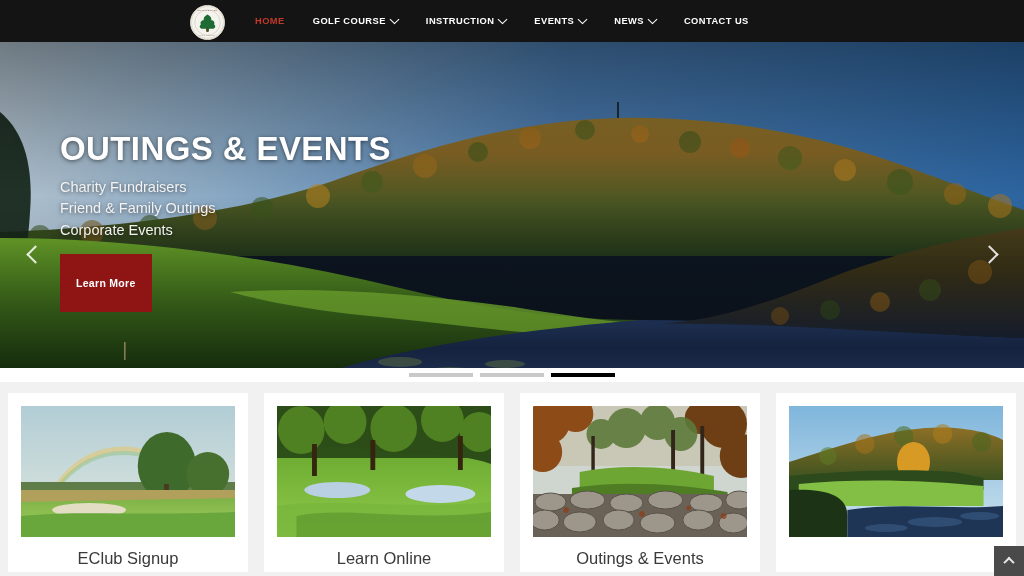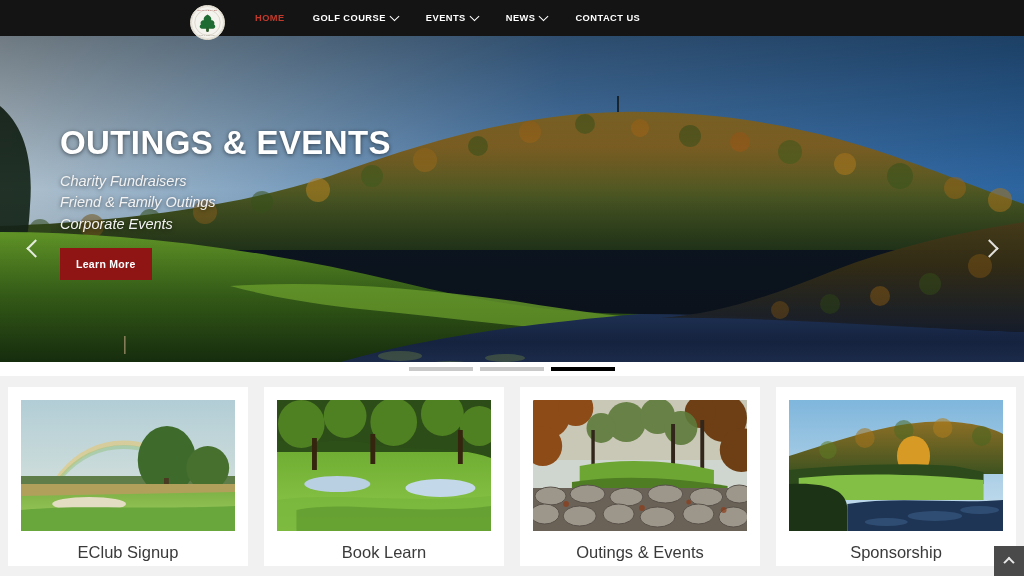--- a/index.html
+++ b/index.html
@@ -6,21 +6,21 @@
   html, body {
     width: 1024px; height: 576px;
     overflow: hidden;
     background: #f1f1f1;
     font-family: "Liberation Sans", sans-serif;
   }
 
   
   .navbar {
     position: relative;
-    height: 36px;
+    height: 42px;
     background: #141414;
     display: flex;
     align-items: center;
     padding-left: 189px;
     z-index: 40;
   }
   .logo-badge {
     position: absolute;
     left: 190px; top: 5px;
     width: 35px; height: 35px;
@@ -79,31 +79,30 @@
     font-weight: bold;
     letter-spacing: 0.4px;
     line-height: 1.05;
     margin-bottom: 10px;
   }
   .hero-sub {
     color: #f2f2f2;
     font-size: 14.5px;
     line-height: 1.5;
     font-weight: 400;
-    font-style: italic;
   }
   .learn-more {
     display: inline-block;
     margin-top: 12px;
     background: #8f1515;
     color: #ffffff;
     font-size: 10.5px;
     font-weight: bold;
     letter-spacing: 0.3px;
-    padding: 10px 16px;
+    padding: 23px 16px;
     cursor: pointer;
     border: none;
     font-family: "Liberation Sans", sans-serif;
   }
   .slider-arrow {
     position: absolute;
     top: 196px;
     z-index: 15;
     width: 26px; height: 34px;
     cursor: pointer;
@@ -204,20 +203,24 @@
       <text x="35" y="64.5" text-anchor="middle" font-size="4.6" fill="#7a7366" font-family="Liberation Serif, serif" letter-spacing="0.4">GOLF COURSE</text>
     </svg>
   </div>
 
   <div class="nav-items">
     <div class="nav-item active">
       <span>HOME</span>
     </div>
     <div class="nav-item">
       <span>GOLF COURSE</span>
+      <span class="caret"></span>
+    </div>
+    <div class="nav-item">
+      <span>INSTRUCTION</span>
       <span class="caret"></span>
     </div>
     <div class="nav-item">
       <span>EVENTS</span>
       <span class="caret"></span>
     </div>
     <div class="nav-item">
       <span>NEWS</span>
       <span class="caret"></span>
     </div>
@@ -400,21 +403,21 @@
         </g>
         <rect x="36" y="38" width="5" height="32" fill="#35250f"></rect>
         <rect x="96" y="34" width="5" height="30" fill="#35250f"></rect>
         <rect x="186" y="30" width="5" height="34" fill="#35250f"></rect>
         <ellipse cx="62" cy="84" rx="34" ry="8" fill="#b9cfe2"></ellipse>
         <ellipse cx="168" cy="88" rx="36" ry="9" fill="#c3d8e8"></ellipse>
         <path d="M0 100 C60 92 130 104 220 96 L220 131 L0 131 Z" fill="#77b63c" opacity=".75"></path>
         <path d="M20 110 C70 100 140 116 220 106 L220 131 L20 131 Z" fill="#4e8725" opacity=".45"></path>
       </svg>
     </div>
-    <div class="card-caption">Book Learn</div>
+    <div class="card-caption">Learn Online</div>
   </div>
 
   <div class="card">
     <div class="card-thumb">
       <svg viewBox="0 0 220 131" preserveAspectRatio="none">
         <rect width="220" height="131" fill="#cfd6cf"></rect>
         <rect y="0" width="220" height="60" fill="#c9c7b6"></rect>
         <g fill="#8d4b18">
           <circle cx="16" cy="16" r="22"></circle>
             <circle cx="44" cy="8" r="18"></circle>
@@ -493,19 +496,18 @@
         <path d="M10 78 C70 72 140 74 200 80 L200 100 L10 100 Z" fill="#83bf45"></path>
         <path d="M0 84 C40 82 60 90 60 110 L60 131 L0 131 Z" fill="#1d3315"></path>
         <path d="M60 104 C110 96 170 104 220 100 L220 131 L60 131 Z" fill="#1f3556"></path>
         <g fill="#3a5e86" opacity=".6">
           <ellipse cx="150" cy="116" rx="28" ry="5"></ellipse>
           <ellipse cx="100" cy="122" rx="22" ry="4"></ellipse>
           <ellipse cx="196" cy="110" rx="20" ry="4"></ellipse>
         </g>
       </svg>
     </div>
-    <div class="card-caption">Sponsorship</div>
   </div>
 </div>
 
 <div class="scroll-top">
   <i></i>
 </div>
 
 </body></html>

